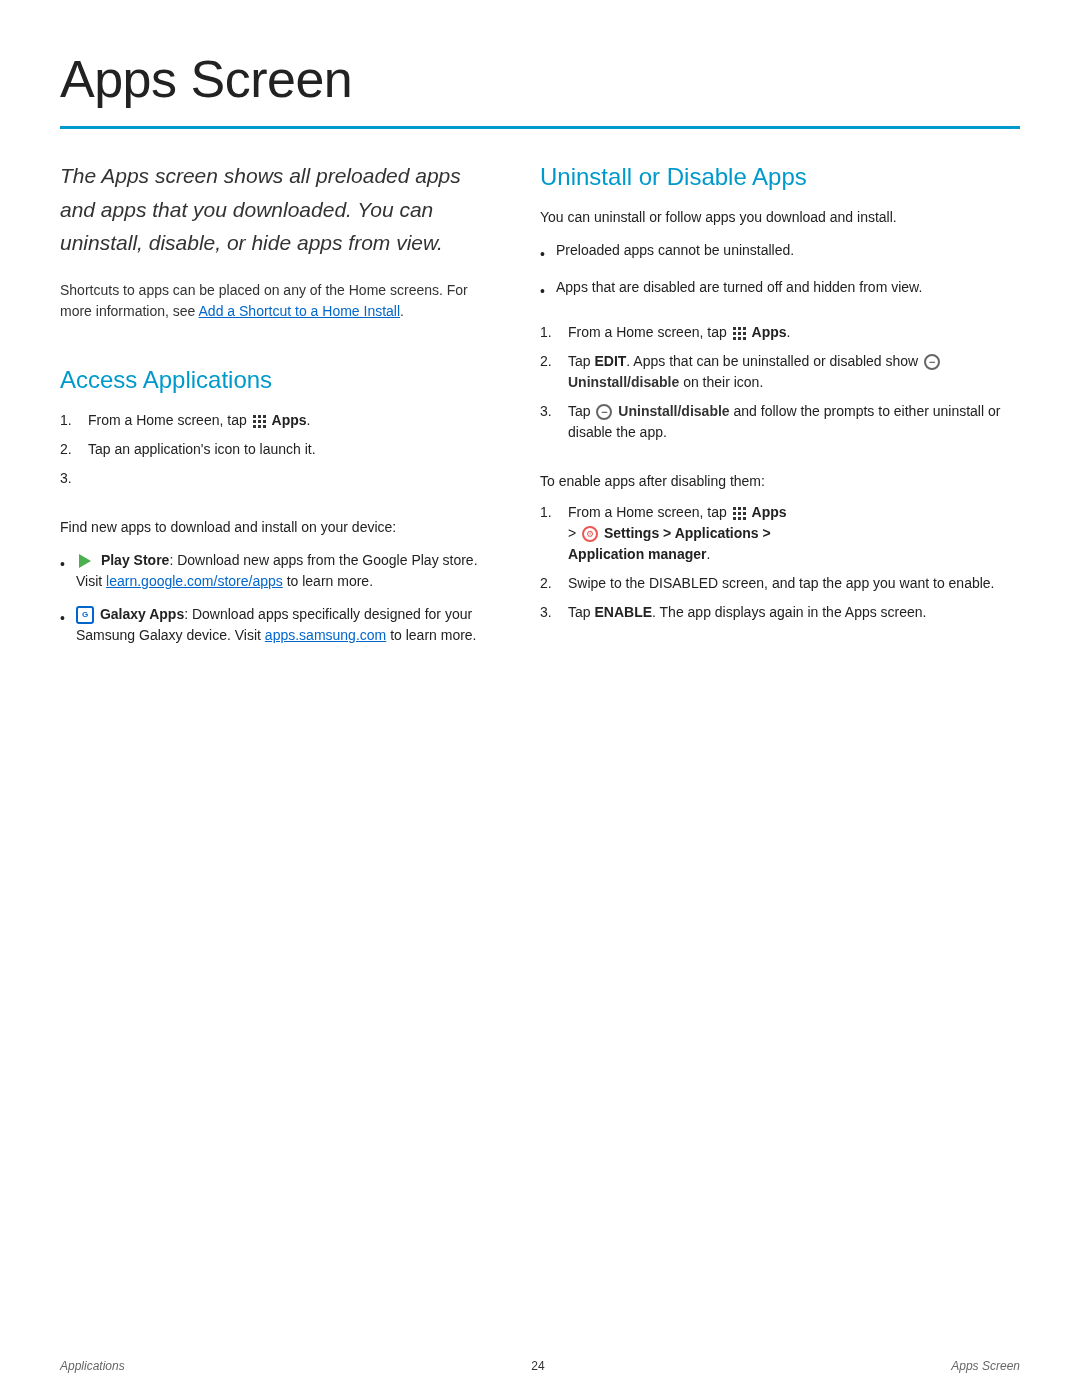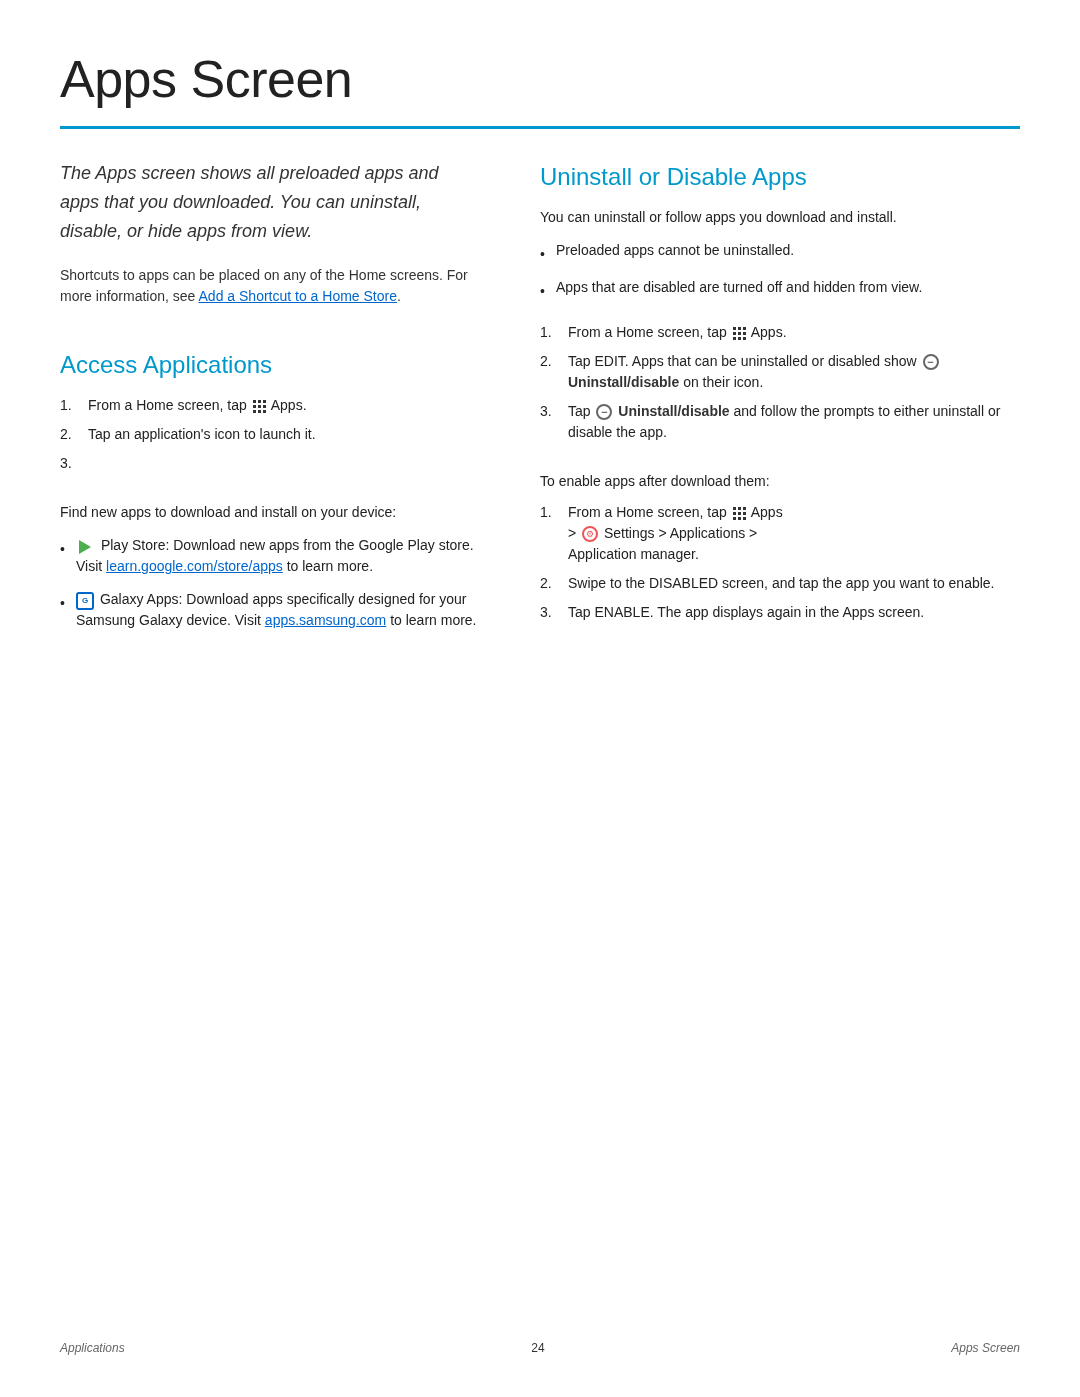--- a/index.html
+++ b/index.html
@@ -32,21 +32,21 @@
     .title-divider {
       height: 3px;
       background: #0099cc;
       margin-bottom: 30px;
       width: 100%;
     }
 
     
     .intro-text {
       font-style: italic;
-      font-size: 18px;
+      font-size: 21px;
       color: #333;
       line-height: 1.6;
       max-width: 420px;
       margin-bottom: 20px;
     }
 
     .shortcuts-text {
       font-size: 14px;
       color: #333;
       margin-bottom: 40px;
@@ -136,21 +136,21 @@
 
     .apps-icon span {
       width: 3px;
       height: 3px;
       background: #333;
       display: block;
     }
 
     
     b, strong {
-      font-weight: 400;
+      font-weight: 700;
     }
 
     
     .minus-circle {
       display: inline-flex;
       align-items: center;
       justify-content: center;
       width: 16px;
       height: 16px;
       border: 2px solid #666;
@@ -190,21 +190,21 @@
       font-size: 8px;
       text-align: center;
       line-height: 14px;
       color: #0066cc;
       font-weight: 700;
     }
 
     
     .page-footer {
       position: absolute;
-      bottom: 40px;
+      bottom: 22px;
       left: 60px;
       right: 60px;
       display: flex;
       justify-content: space-between;
       align-items: center;
       font-size: 12px;
       color: #666;
       font-style: italic;
     }
 
@@ -240,21 +240,21 @@
   <div class="title-divider"></div>
 
   <div class="columns">
 
     <div class="col-left">
 
       <p class="intro-text">The Apps screen shows all preloaded apps and apps that you downloaded. You can uninstall, disable, or hide apps from view.</p>
 
       <p class="shortcuts-text">
         <span>Shortcuts to apps can be placed on any of the Home screens. For more information, see</span>
-        <a href="#">Add a Shortcut to a Home Store</a><span>.</span>
+        <a href="#">Add a Shortcut to a Home Install</a><span>.</span>
       </p>
 
       <h2 class="section-title">Access Applications</h2>
       <ol class="numbered-list">
         <li>
           <span class="list-num">1.</span>
           <span>
             From a Home screen, tap
             <span class="apps-icon">
               <span></span>
@@ -347,21 +347,21 @@
         <li>
           <span class="list-num">3.</span>
           <span>
             Tap
             <span class="minus-circle">−</span>
             <span class="uninstall-text">Uninstall/disable</span> and follow the prompts to either uninstall or disable the app.
           </span>
         </li>
       </ol>
 
-      <p class="enable-section-title">To enable apps after download them:</p>
+      <p class="enable-section-title">To enable apps after disabling them:</p>
 
       <ol class="numbered-list">
         <li>
           <span class="list-num">1.</span>
           <span>
             From a Home screen, tap
             <span class="apps-icon">
               <span></span>
                 <span></span>
                 <span></span>

